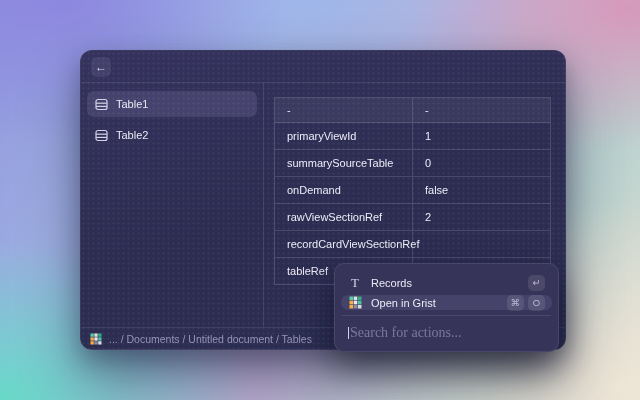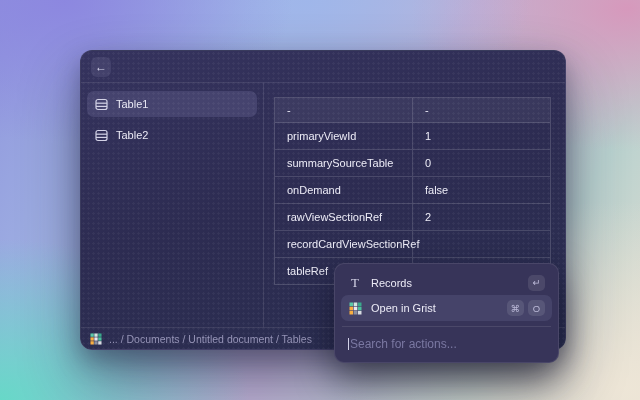--- a/index.html
+++ b/index.html
@@ -56,33 +56,33 @@
   .t-cell { height:26px; line-height:26px; padding:0 12px; font-size:11px;
     color:#edecf7; white-space:nowrap; }
   .t-row.header .t-cell { height:24px; line-height:24px; }
   .t-cell.name { border-right:1px solid rgba(255,255,255,0.14); }
 
   .palette { position:absolute; left:253px; top:180px; width:225px; z-index:5;
     background:#373459; border:1px solid rgba(255,255,255,0.09); border-radius:10px;
     box-shadow:0 16px 36px rgba(8,8,26,0.55); padding:6px; }
   .p-item { height:25px; display:flex; align-items:center; gap:9px; padding:0 7px;
     border-radius:7px; font-size:11px; color:#ecebf6; cursor:pointer; }
-  .p-item.hl { background:#454369; height:26px; }
+  .p-item.hl { background:#454369; height:15px; }
   .p-icon-t { width:14px; text-align:center; font-family:"Liberation Serif", serif;
     font-size:13px; color:#d6d5e8; }
   .p-icon-grid { width:14px; display:flex; justify-content:center; }
   .keys { margin-left:auto; display:flex; gap:4px; }
   .key { min-width:17px; height:16px; padding:0 4px; border-radius:5px;
     background:rgba(255,255,255,0.10); color:#bcbad8; font-size:9.5px;
     display:flex; align-items:center; justify-content:center; }
   .p-divider { height:1px; background:rgba(255,255,255,0.10); margin:5px 1px; }
   .p-search { display:flex; align-items:center; height:24px; padding:0 7px; }
   .caret { width:1px; height:12px; background:#d2d1e8; margin-right:1px; }
   .p-search input { flex:1; background:transparent; border:none; outline:none;
-    color:#d8d7ea; font-size:12px; font-family:Liberation Sans, sans-serif; }
+    color:#d8d7ea; font-size:14px; font-family:Liberation Serif, serif; }
   .p-search input::placeholder { color:#7a78a2; }
 
   .statusbar { height:22px; flex:0 0 22px; border-top:1px solid rgba(255,255,255,0.09);
     display:flex; align-items:center; padding:0 9px; gap:7px; }
   .logo { display:flex; }
   .breadcrumb { color:#9593b6; font-size:10.5px; margin-right:auto; cursor:pointer;
     white-space:nowrap; }
   .sb-records { display:flex; align-items:center; gap:6px; cursor:pointer; }
   .sb-records .lbl { color:#ffffff; font-weight:bold; font-size:10.5px; }
   .actions-group { display:flex; align-items:center; gap:5px; cursor:pointer;

